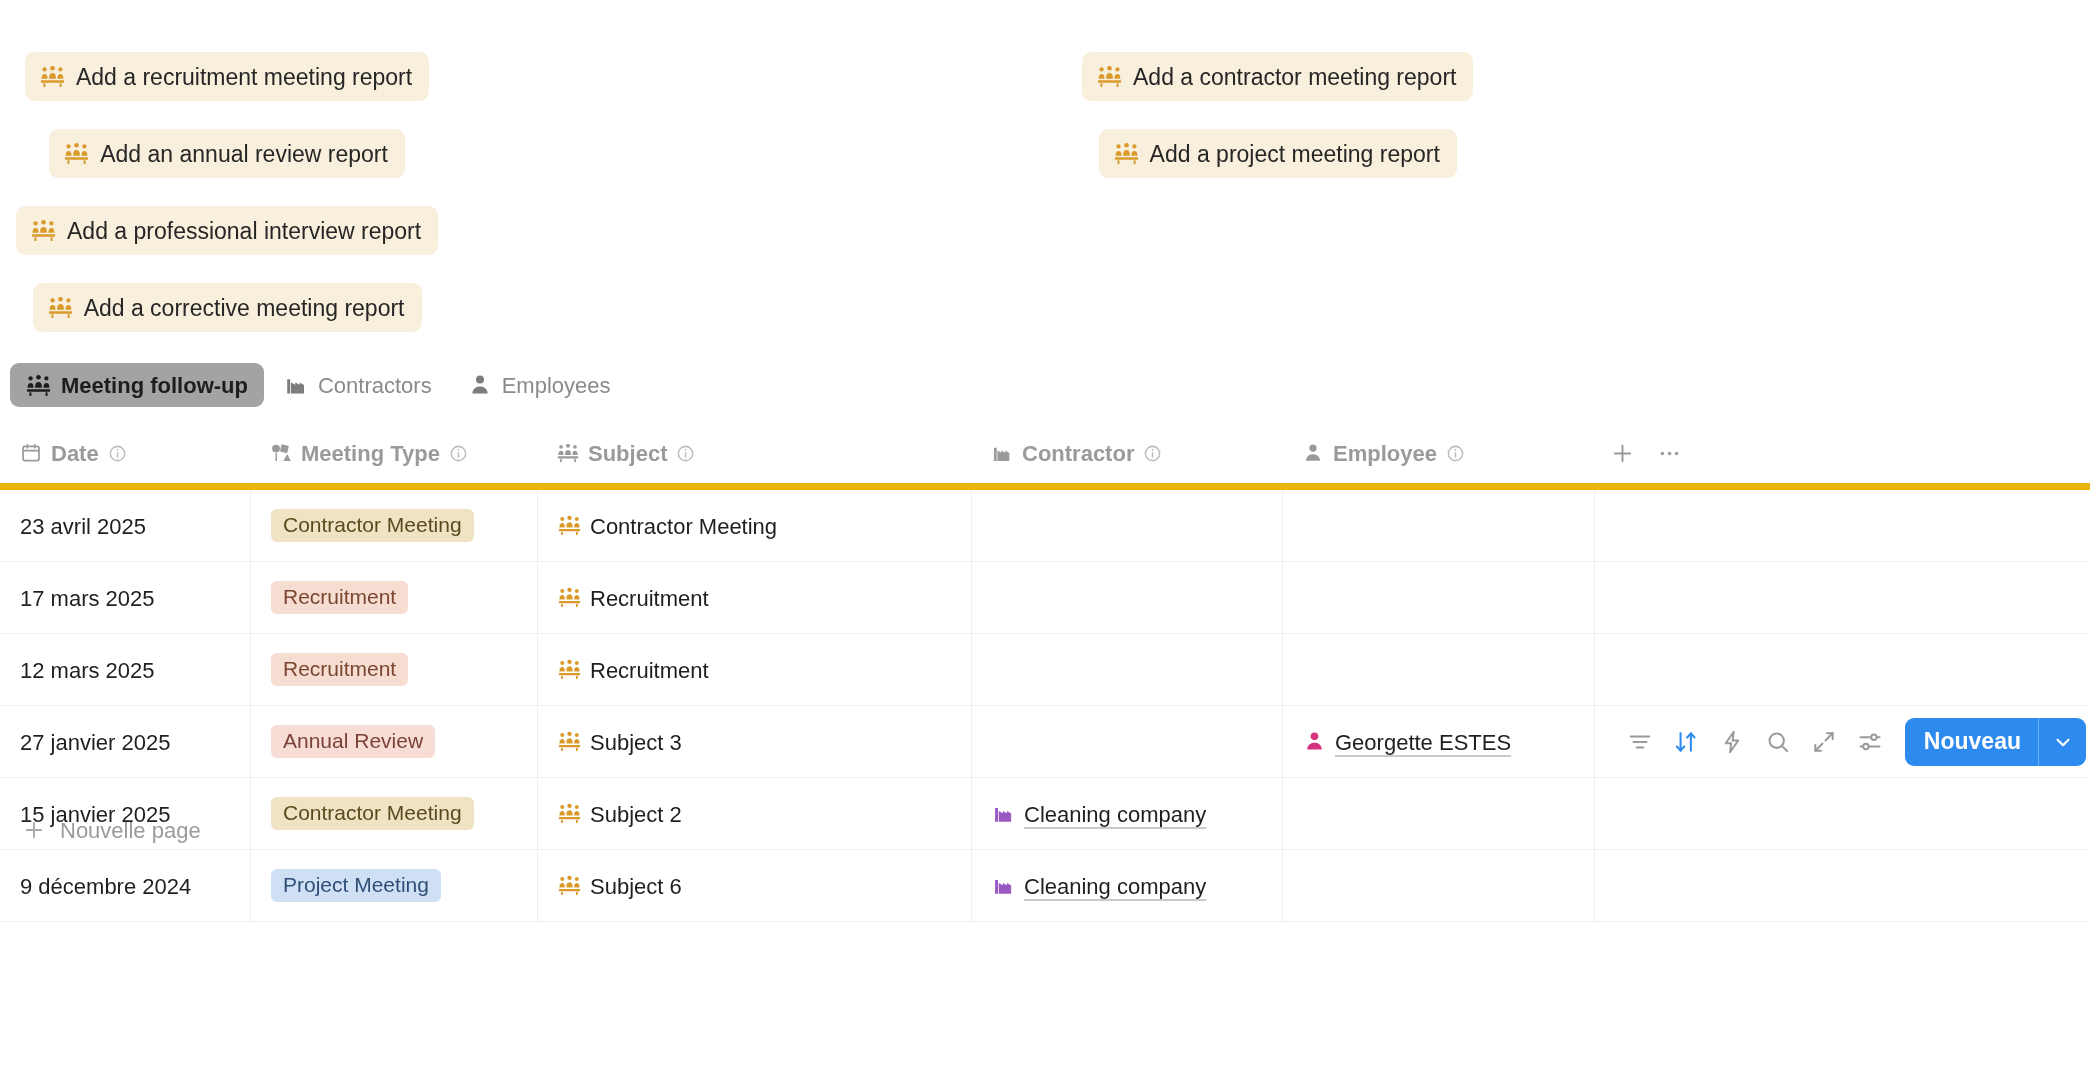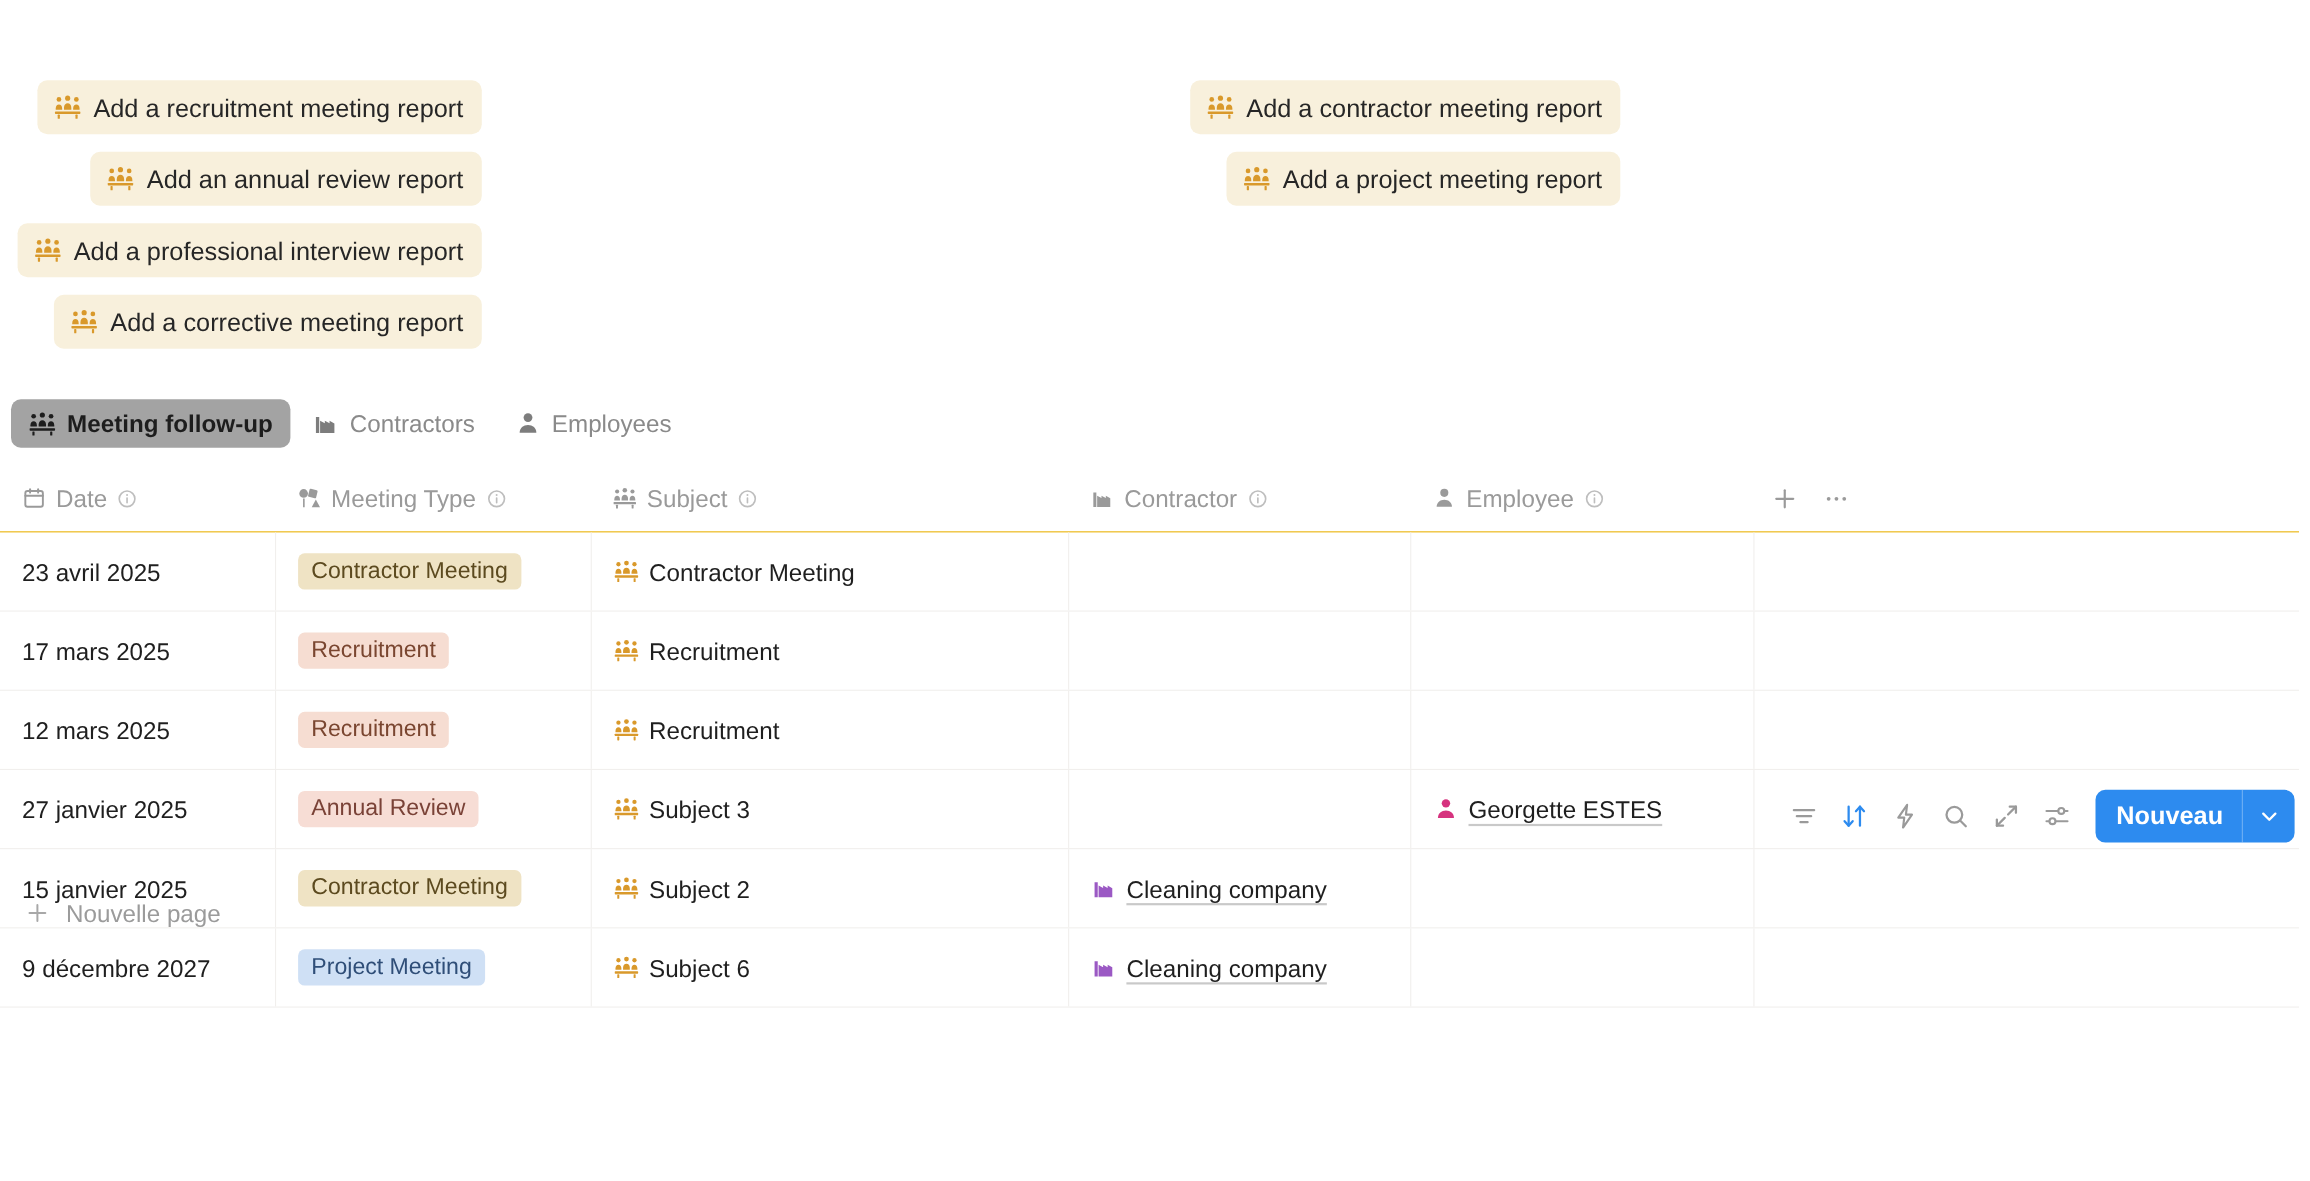--- a/index.html
+++ b/index.html
@@ -6,21 +6,21 @@
   html, body {
     width: 2100px; height: 1074px;
     background: #ffffff;
     font-family: "Liberation Sans", sans-serif;
     -webkit-font-smoothing: antialiased;
     overflow: hidden;
   }
 
   
   .qa-region { position: relative; padding-top: 50px; height: 330px; }
-  .qa-col { position: absolute; display: flex; flex-direction: column; gap: 16px; align-items: flex-end; margin-top: 21px; }
+  .qa-col { position: absolute; display: flex; flex-direction: column; gap: 28px; align-items: center; }
   .qa-col.left  { left: 16px; top: 52px; }
   .qa-col.right { left: 1082px; top: 52px; }
 
   .qa-btn {
     display: inline-flex; align-items: center; gap: 11px;
     background: #F8F0DC;
     border: none; border-radius: 9px;
     padding: 12px 17px 12px 15px;
     font-size: 23px; line-height: 1;
     color: #262626;
@@ -71,21 +71,21 @@
     width: 48px; display: flex; align-items: center; justify-content: center;
     border-left: 1px solid rgba(255,255,255,0.32); cursor: pointer;
   }
 
   
   .table {
     position: absolute; left: 0; top: 423px; width: 2090px;
     font-size: 22px;
   }
   .trow { display: flex; align-items: stretch; }
-  .thead .trow { border-bottom: 1px solid #eab308; }
+  .thead .trow { border-bottom: 7px solid #eab308; font-weight: bold; }
   .cell {
     display: flex; align-items: center; gap: 9px;
     padding: 0 18px 0 20px; overflow: hidden; white-space: nowrap;
   }
   .c-date      { width: 250px; }
   .c-type      { width: 287px; }
   .c-subject   { width: 434px; }
   .c-contract  { width: 311px; }
   .c-employee  { width: 312px; }
   .c-plus      { width: 496px; padding-left: 16px; gap: 22px; }
@@ -598,21 +598,21 @@
           </svg>
         </span>
         <span class="cellv lnk">Cleaning company</span>
       </div>
       <div class="cell c-employee"></div>
       <div class="cell c-plus"></div>
     </div>
 
     <div class="trow">
       <div class="cell c-date">
-        <span class="cellv">9 décembre 2027</span>
+        <span class="cellv">9 décembre 2024</span>
       </div>
       <div class="cell c-type">
         <span class="tag" style="background: rgb(207, 224, 245); color: rgb(47, 78, 120);">Project Meeting</span>
       </div>
       <div class="cell c-subject">
         <span class="ico">
           <svg width="23" height="23" viewBox="0 0 24 24" fill="#D9992B">
             <circle cx="4.4" cy="5.2" r="2.05"></circle>
               <circle cx="12" cy="4.1" r="2.25"></circle>
               <circle cx="19.6" cy="5.2" r="2.05"></circle>

